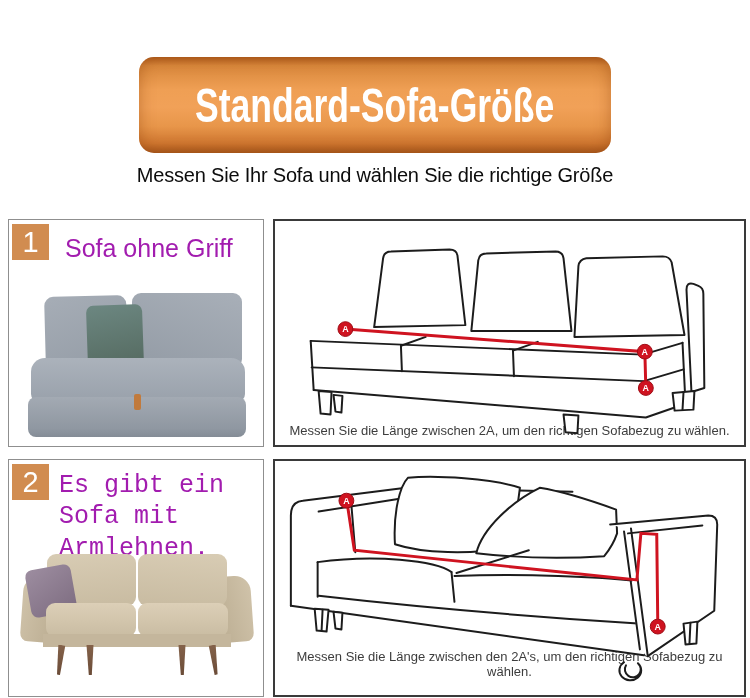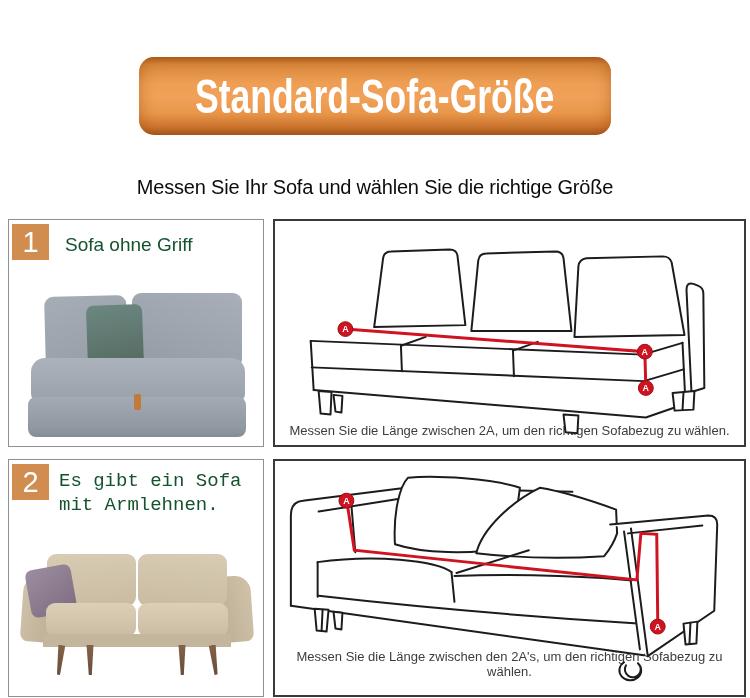--- a/index.html
+++ b/index.html
@@ -1,36 +1,36 @@
 <!DOCTYPE html>
 <html><head>
 <meta charset="utf-8">
 <style>
   html,body{margin:0;padding:0;background:#ffffff;}
   body{width:750px;height:698px;position:relative;font-family:"Liberation Sans",sans-serif;overflow:hidden;}
 
-  .banner{position:absolute;left:139px;top:57px;width:472px;height:78px;border-radius:15px;
+  .banner{position:absolute;left:139px;top:57px;width:472px;height:96px;border-radius:15px;
     background:linear-gradient(180deg,#b4601f 0%,#d9883c 9%,#ef9f54 34%,#f1a158 52%,#e8964a 72%,#cf7730 90%,#ab5a1e 100%);
     box-shadow:inset 0 0 16px rgba(140,62,8,.45);
     display:flex;align-items:center;justify-content:center;}
   .banner-title{font-size:48px;font-weight:bold;color:#ffffff;white-space:nowrap;
     transform:scaleX(.74);letter-spacing:0px;}
 
-  .subtitle{position:absolute;left:0;top:176px;width:750px;text-align:center;
+  .subtitle{position:absolute;left:0;top:164px;width:750px;text-align:center;
     font-size:20px;color:#0c0c0c;letter-spacing:-0.2px;}
 
   .card{position:absolute;background:#fff;box-sizing:border-box;}
   .left-card{left:8px;width:256px;border:1px solid #8f8f8f;}
   .right-card{left:273px;width:473px;border:2px solid #3a3a3a;}
   .s1{top:219px;height:228px;}
   .s2{top:459px;height:238px;}
 
   .badge{position:absolute;left:3px;top:4px;width:37px;height:36px;background:#d18c50;
     color:#fff;font-size:29px;display:flex;align-items:center;justify-content:center;}
-  .heading{position:absolute;left:56px;top:13px;font-size:19px;color:#14532d;line-height:1.25;}
+  .heading{position:absolute;left:56px;top:13px;font-size:25px;color:#a21caf;line-height:1.25;}
   .heading.two-line{left:50px;top:10px;width:202px;font-family:Liberation Mono, monospace;}
 
   .caption{position:absolute;left:0;width:100%;text-align:center;font-size:13px;color:#3d3d3d;}
   .s1 .caption{bottom:7px;}
   .s2 .caption{bottom:16px;}
 
   .diagram{position:absolute;left:0;top:0;width:100%;height:100%;pointer-events:none;}
 
   
   .photo{position:absolute;}

